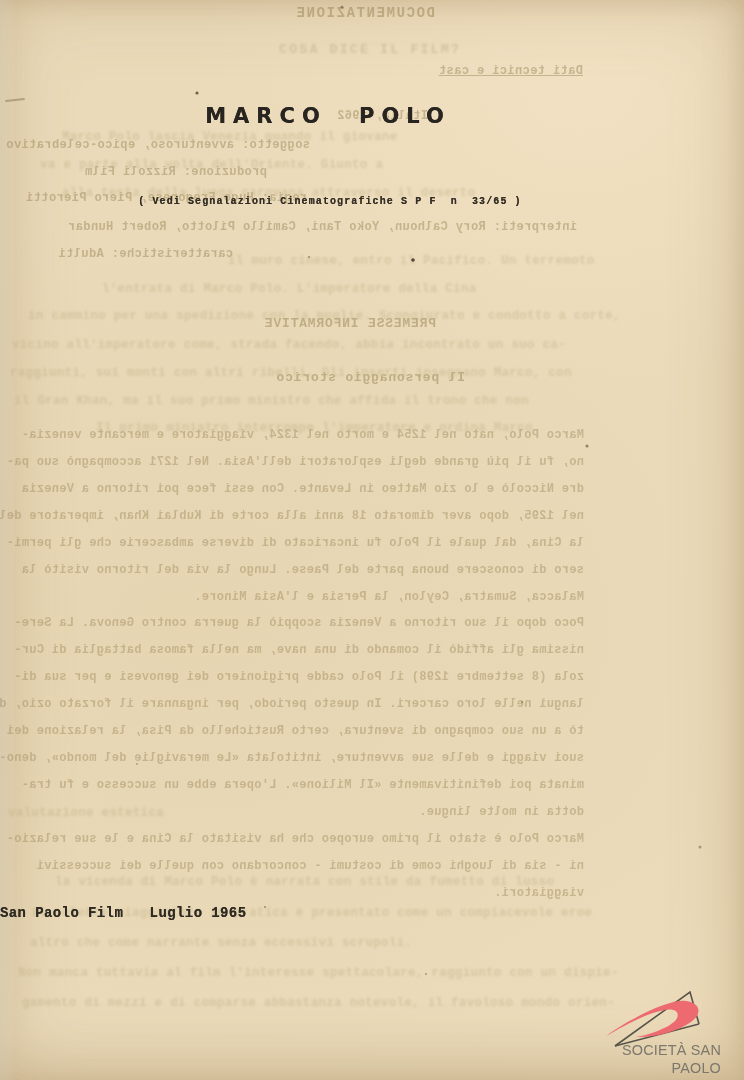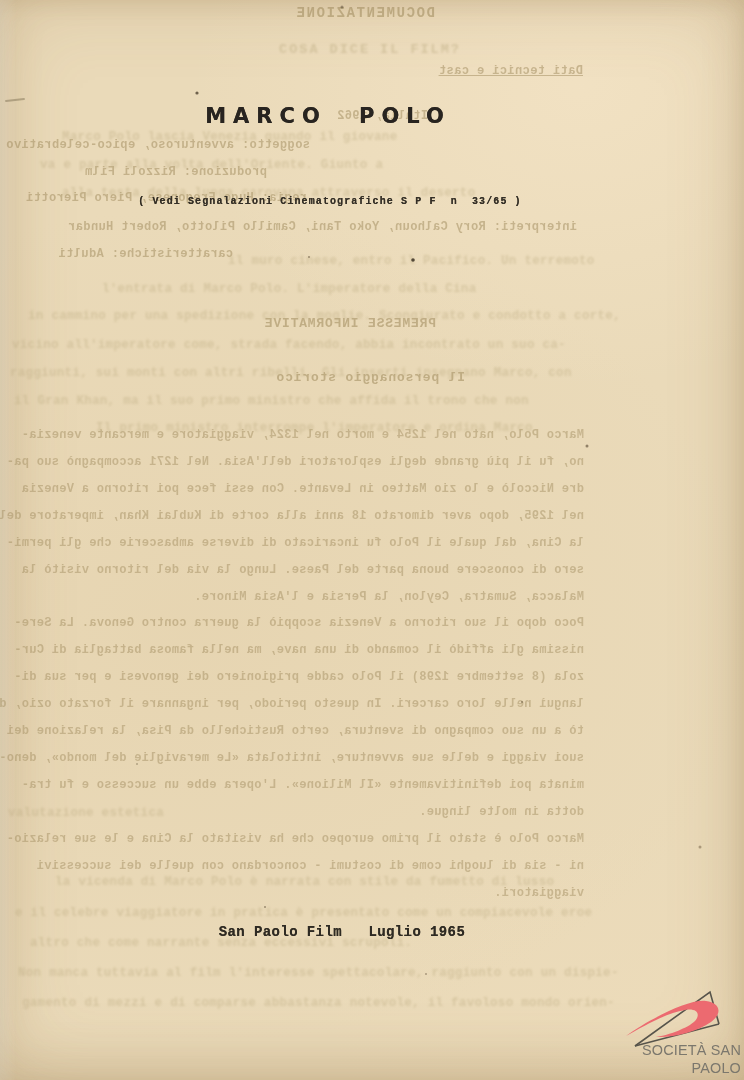--- a/index.html
+++ b/index.html
@@ -34,26 +34,26 @@
     font-family:"DejaVu Sans",sans-serif;font-weight:700;font-size:21px;
     letter-spacing:7px;word-spacing:18px;color:#282420;
     text-shadow:0 0 .6px rgba(40,34,24,.85);
   }
   .refnote{
     position:absolute;top:196px;left:0;width:660px;text-align:center;
     font-weight:700;font-size:10px;letter-spacing:1.1px;color:#332e26;
     text-shadow:0 0 .5px rgba(45,40,28,.8);white-space:pre;
   }
   .imprint{
-    position:absolute;top:924px;left:0;width:684px;text-align:center;
+    position:absolute;top:905px;left:0;width:684px;
     font-weight:700;font-size:14px;letter-spacing:.4px;color:#2e2a23;
     text-shadow:0 0 .5px rgba(45,40,28,.8);white-space:pre;
   }
   
-  .logo{position:absolute;left:596px;top:984px;width:148px;height:90px;}
+  .logo{position:absolute;left:576px;top:984px;width:148px;height:90px;}
   .logo svg{position:absolute;left:0;top:0;}
   .logoname{
     position:absolute;left:0;top:57px;width:145px;text-align:right;
     font-family:"Liberation Sans",sans-serif;font-size:15.5px;color:#7b776d;
     letter-spacing:.2px;transform:scaleX(.93);transform-origin:100% 50%;
   }
   
   .speck{position:absolute;left:0;top:0;width:2px;height:2px;border-radius:50%;background:transparent;
     box-shadow:
       196px 92px 0 .6px rgba(70,58,40,.75),

